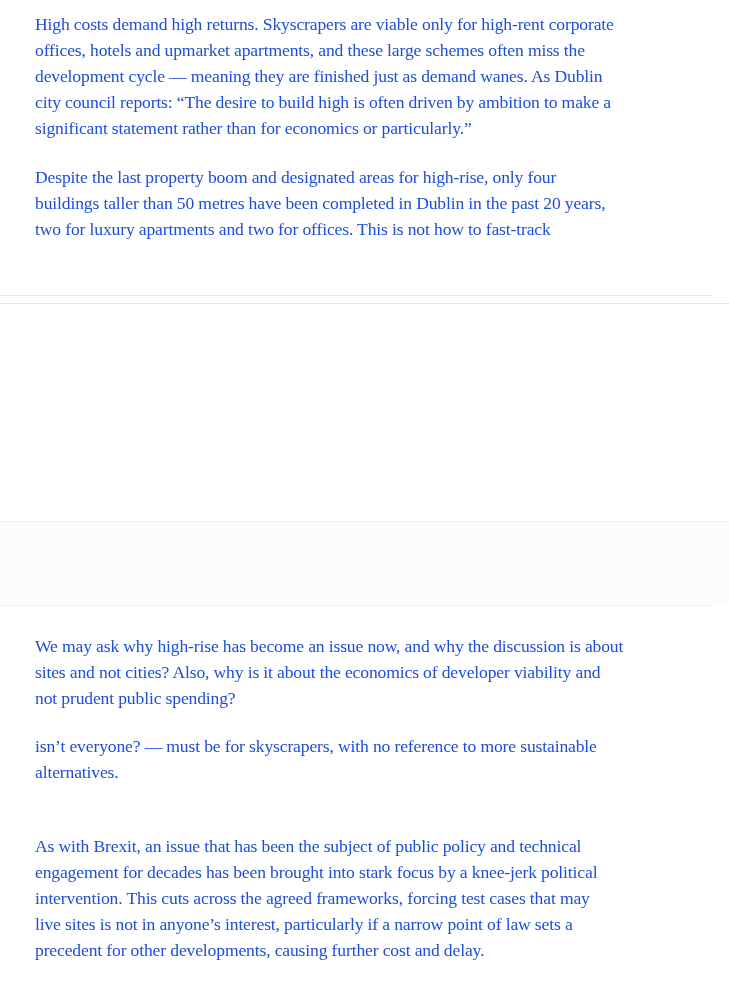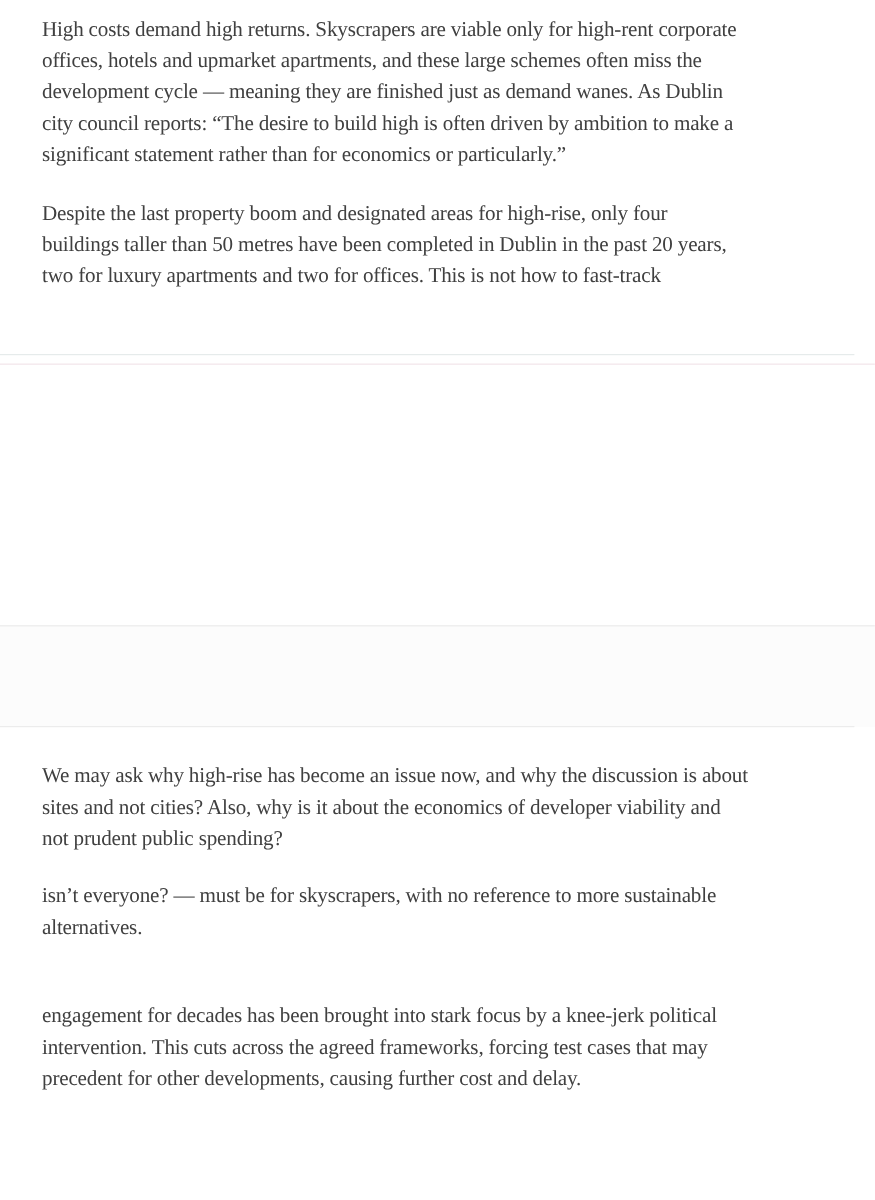--- a/index.html
+++ b/index.html
@@ -5,21 +5,21 @@
   html, body { margin: 0; padding: 0; background: #ffffff; }
   body { width: 729px; height: 1000px; overflow: hidden; position: relative; }
   .para {
     position: absolute;
     left: 35px;
     width: 680px;
     margin: 0;
     font-family: "Liberation Serif", "DejaVu Serif", serif;
     font-size: 17.6px;
     line-height: 26px;
-    color: #404040;
+    color: #1d4ed8;
     letter-spacing: -0.15px;
     white-space: nowrap;
   }
   .line { display: block; }
   .rule { position: absolute; left: 0; height: 1px; }
   .ad-slot { position: absolute; left: 0; width: 729px; }
 </style>
 </head>
 <body>
 
@@ -52,18 +52,20 @@
     <span class="line">sites and not cities? Also, why is it about the economics of developer viability and</span>
     <span class="line">not prudent public spending?</span>
   </p>
 
   <p class="para" style="top:733px">
     <span class="line">isn’t everyone? — must be for skyscrapers, with no reference to more sustainable</span>
     <span class="line">alternatives.</span>
   </p>
 
   <p class="para" style="top:833px">
+    <span class="line">As with Brexit, an issue that has been the subject of public policy and technical</span>
     <span class="line">engagement for decades has been brought into stark focus by a knee-jerk political</span>
     <span class="line">intervention. This cuts across the agreed frameworks, forcing test cases that may</span>
+    <span class="line">live sites is not in anyone’s interest, particularly if a narrow point of law sets a</span>
     <span class="line">precedent for other developments, causing further cost and delay.</span>
   </p>
 
 </div>
 
 </body></html>

